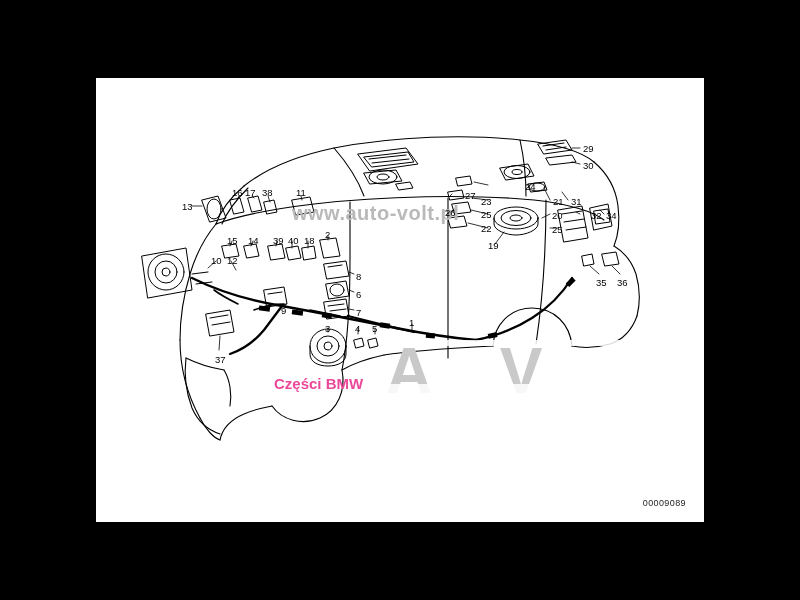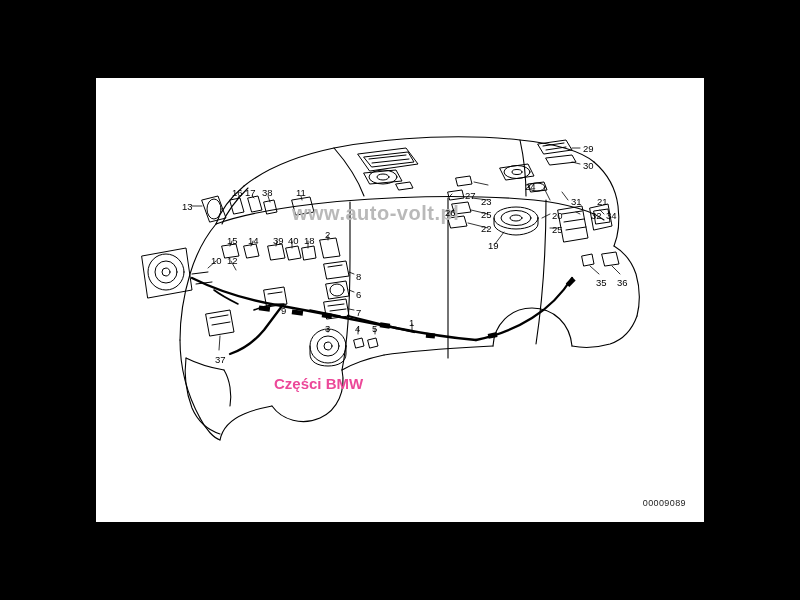--- a/index.html
+++ b/index.html
@@ -330,20 +330,25 @@
           <path d="M508 136 L504 132"></path>
           <path d="M454 150 L462 150"></path>
           <path d="M399 166 L408 154"></path>
           <path d="M503 196 L494 188"></path>
           <path d="M524 196 L516 188"></path>
         </g>
       </g>
     </svg>
 
     <div class="wm" id="wm-url">www.auto-volt.pl</div>
+    <div class="wm" id="wm-av">
+      <span class="avtxt">A V</span>
+      <span class="bar" style="left:0;top:44px;width:235px;height:11px;"></span>
+      <span class="bar" style="left:0;top:0px;width:235px;height:6px;"></span>
+    </div>
     <div class="wm" id="wm-czesci">Części BMW</div>
 
     <div class="lbl" style="left:86px;  top:124px;">13</div>
     <div class="lbl" style="left:136px; top:110px;">16</div>
     <div class="lbl" style="left:149px; top:110px;">17</div>
     <div class="lbl" style="left:166px; top:110px;">38</div>
     <div class="lbl" style="left:200px; top:110px;">11</div>
     <div class="lbl" style="left:131px; top:158px;">15</div>
     <div class="lbl" style="left:152px; top:158px;">14</div>
     <div class="lbl" style="left:177px; top:158px;">39</div>
@@ -359,21 +364,21 @@
     <div class="lbl" style="left:229px; top:246px;">3</div>
     <div class="lbl" style="left:259px; top:246px;">4</div>
     <div class="lbl" style="left:276px; top:246px;">5</div>
     <div class="lbl" style="left:313px; top:240px;">1</div>
     <div class="lbl" style="left:119px; top:277px;">37</div>
     <div class="lbl" style="left:487px; top:66px;">29</div>
     <div class="lbl" style="left:487px; top:83px;">30</div>
     <div class="lbl" style="left:385px; top:104px;margin-left:44px;">24</div>
     <div class="lbl" style="left:349px; top:113px;margin-left:20px;">27</div>
     <div class="lbl" style="left:385px; top:119px;">23</div>
-    <div class="lbl" style="left:457px; top:119px;margin-left:44px;">21</div>
+    <div class="lbl" style="left:457px; top:119px;">21</div>
     <div class="lbl" style="left:475px; top:119px;">31</div>
     <div class="lbl" style="left:349px; top:130px;">26</div>
     <div class="lbl" style="left:385px; top:132px;">25</div>
     <div class="lbl" style="left:456px; top:133px;">20</div>
     <div class="lbl" style="left:487px; top:133px;margin-left:8px;">32</div>
     <div class="lbl" style="left:510px; top:133px;">34</div>
     <div class="lbl" style="left:385px; top:146px;">22</div>
     <div class="lbl" style="left:456px; top:147px;">25</div>
     <div class="lbl" style="left:392px; top:163px;">19</div>
     <div class="lbl" style="left:500px; top:200px;">35</div>

